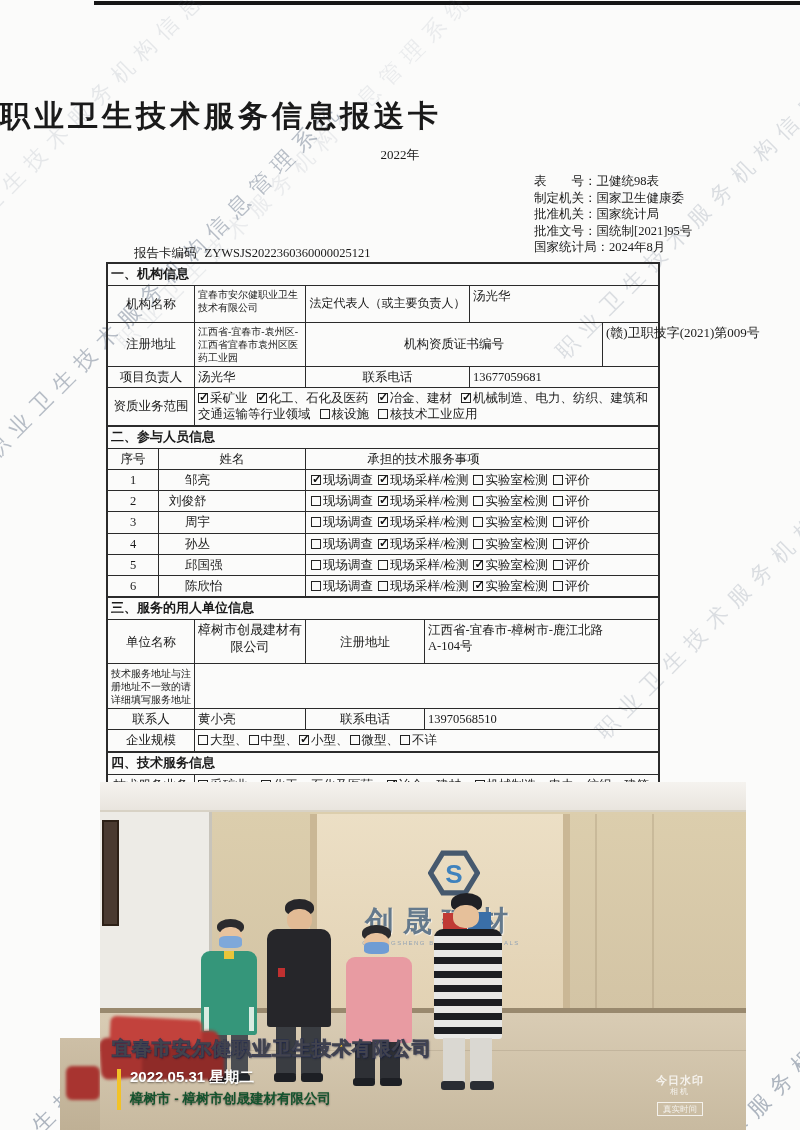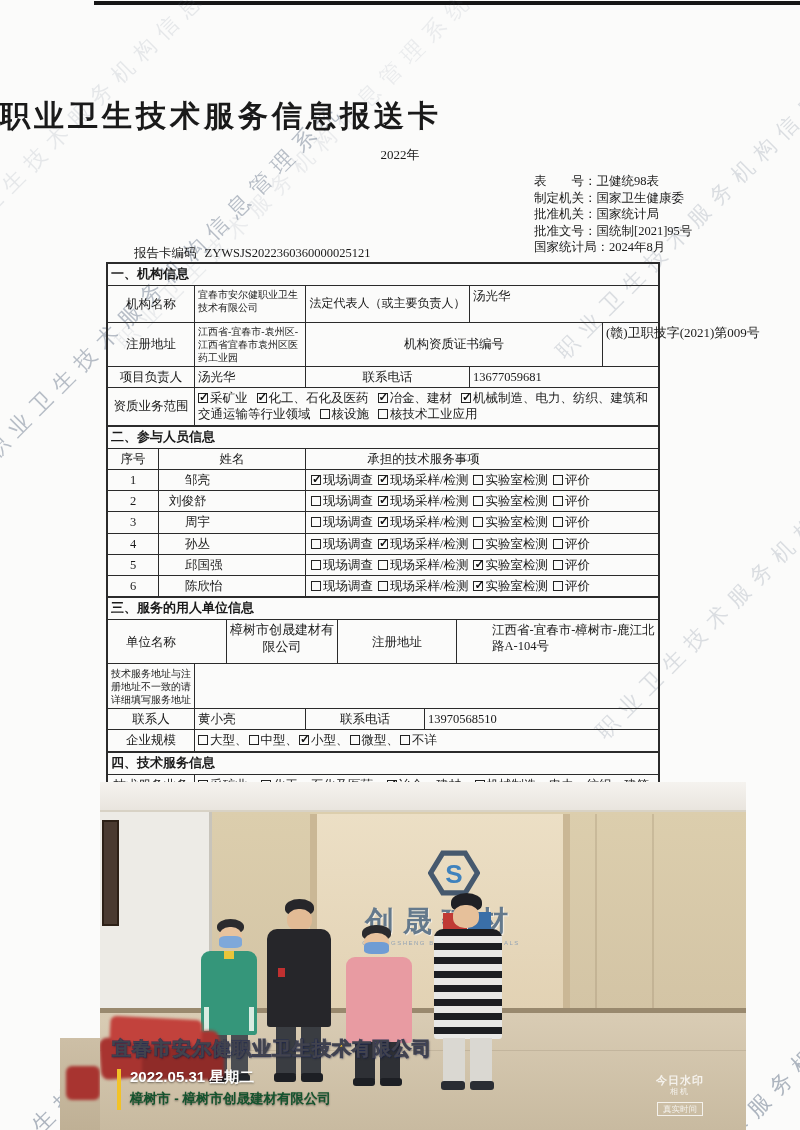--- a/index.html
+++ b/index.html
@@ -35,21 +35,21 @@
   .cell:first-child { border-left:none; }
   .lab { display:flex; align-items:center; justify-content:center; text-align:center; }
   .val { display:block; }
   .fx { flex:1 1 auto; }
   .h18{min-height:18px} .h19{min-height:19px} .h28{min-height:28px}
   .h36{min-height:36px} .h43{min-height:43px} .h44{min-height:44px}
   .f12 { font-size:12px; padding-left:0; padding-right:0; }
   .f10 { font-size:10px; word-break:break-all; }
   .f105 { font-size:13px;text-align:center; }
   .nw { white-space:nowrap; }
-  .bba { word-break:break-all;margin-left:32px; }
+  .bba { word-break:break-all; }
   
   .cb { display:inline-block; width:10px; height:10px; border:1px solid #222;
     margin-right:2px; position:relative; vertical-align:-1px; }
   .cb.ck::after { content:"✓"; position:absolute; left:0; top:-4px;
     font-size:12px; font-weight:bold; color:#111; }
   .ci { display:inline; }
   .gap8 .ci { margin-right:9px; }
   .gap5 .ci { margin-right:5px; }
   .gap0 .ci { margin-right:1px; }
   

